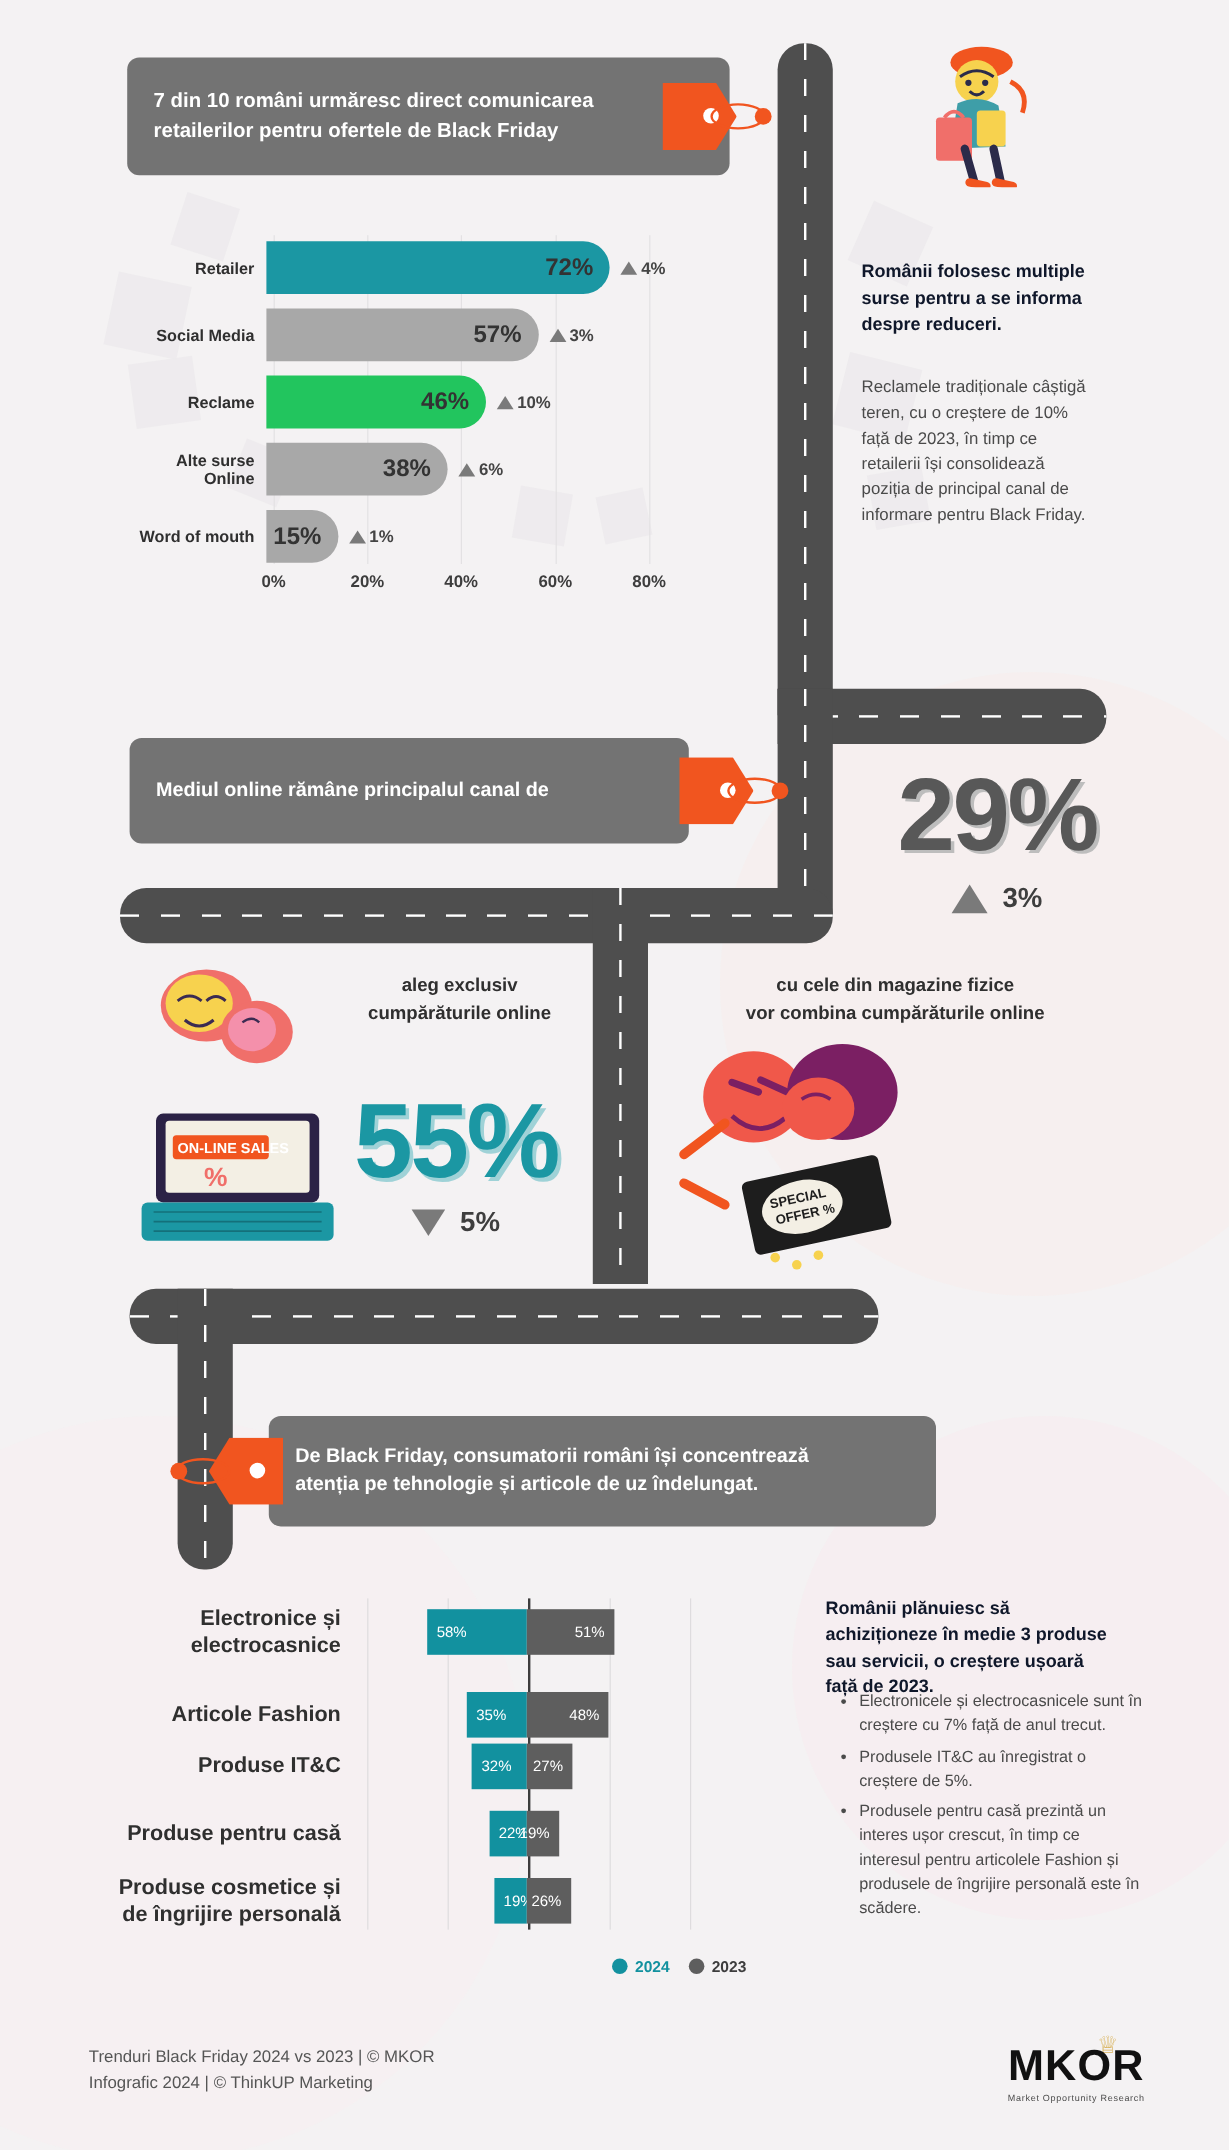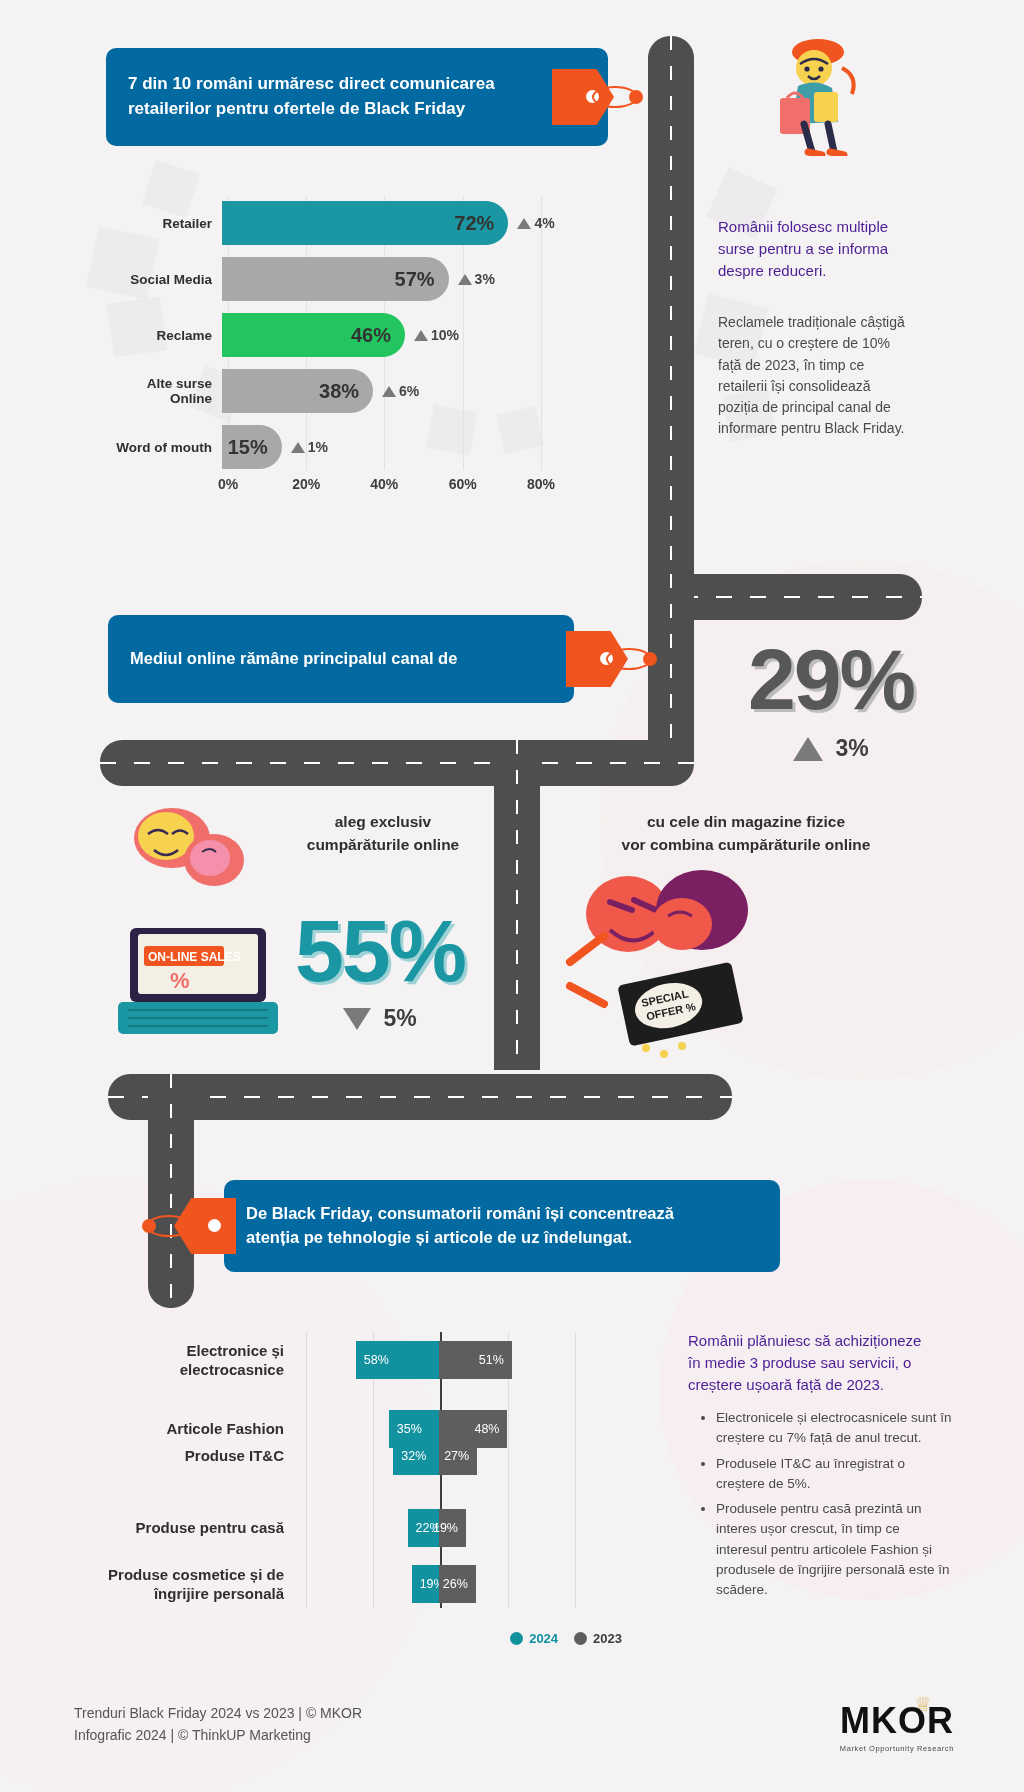--- a/index.html
+++ b/index.html
@@ -24,21 +24,21 @@
     width:2px; left:50%; margin-left:-1px; top:0; bottom:0;
     background:repeating-linear-gradient(to bottom,#fff 0 14px,transparent 14px 30px);
   }
   .dash-h {
     height:2px; top:50%; margin-top:-1px; left:0; right:0;
     background:repeating-linear-gradient(to right,#fff 0 16px,transparent 16px 34px);
   }
 
   
   .banner {
-    position:absolute; background:#0369a1; border-radius:10px;
+    position:absolute; background:#737373; border-radius:10px;
     color:#fff; font-weight:bold; line-height:1.45;
     display:flex; align-items:center; padding:16px 22px;
   }
   .banner span { display:block; }
   .tag {
     position:absolute; width:62px; height:56px; background:#f1551f;
   }
   .tag.right { clip-path:polygon(0 0,72% 0,100% 50%,72% 100%,0 100%); }
   .tag.left  { clip-path:polygon(28% 0,100% 0,100% 100%,28% 100%,0 50%); }
   .tag-hole { position:absolute; width:13px; height:13px; border-radius:50%; background:#fff; top:21px; }
@@ -60,33 +60,33 @@
     display:flex; align-items:center; justify-content:flex-end;
     padding-right:14px; color:#333; font-weight:bold; font-size:20px;
   }
   .c1-delta { margin-left:9px; font-size:14px; font-weight:bold; color:#444; white-space:nowrap; display:flex; align-items:center; gap:3px;}
   .tri-up { width:0;height:0;border-left:7px solid transparent;border-right:7px solid transparent;border-bottom:11px solid #7a7a7a; }
   .tri-dn { width:0;height:0;border-left:14px solid transparent;border-right:14px solid transparent;border-top:22px solid #7a7a7a; }
   .c1-axis { position:absolute; left:118px; right:0; bottom:0; height:30px; }
   .c1-axis span { position:absolute; font-size:14px; font-weight:bold; color:#3d3d3d; transform:translateX(-50%); }
 
   
-  .side-head { font-weight:normal; font-size:15px; line-height:1.45; color:#4c1d95; }
+  .side-head { font-weight:bold; font-size:15px; line-height:1.45; color:#0f172a; }
   .side-body { font-size:14px; line-height:1.52; color:#4a4a4a; }
 
   
   .bignum { font-weight:bold; letter-spacing:-2px; }
 
   
   #chart2 { position:absolute; left:96px; top:1332px; width:540px; height:300px; }
   .c2-grid { position:absolute; left:210px; right:10px; top:0; bottom:24px; }
   .c2-grid i { position:absolute; top:0; bottom:0; width:1px; background:#dedcde; }
   .c2-grid i.center { background:#3d3d3d; width:1.5px; }
   .c2-row { position:absolute; left:0; right:0; height:56px; display:flex; align-items:center; }
-  .c2-lab { width:200px; text-align:right; padding-right:12px; font-size:15px; font-weight:bold; line-height:1.3; color:#2f2f2f; }
+  .c2-lab { width:200px; text-align:right; padding-right:12px; font-size:18px; font-weight:bold; line-height:1.3; color:#2f2f2f; }
   .c2-track { position:relative; flex:1; height:100%; }
   .c2-bar { position:absolute; top:50%; transform:translateY(-50%); height:38px; display:flex; align-items:center; color:#fff; font-size:12.5px; }
   .c2-bar.l { justify-content:flex-start; padding-left:8px; background:#12919f; }
   .c2-bar.r { justify-content:flex-end; padding-right:8px; background:#5e5e5e; }
   .c2-legend { position:absolute; right:14px; bottom:-14px; display:flex; gap:16px; align-items:center; font-size:13px; font-weight:bold; }
   .dot { width:13px; height:13px; border-radius:50%; display:inline-block; margin-right:6px; vertical-align:-2px; }
 
   ul.bullets { margin:8px 0 0 16px; font-size:13.5px; line-height:1.5; color:#4a4a4a; }
   ul.bullets li { margin-bottom:5px; }
 
@@ -358,21 +358,21 @@
     <div class="c2-track">
       <div class="c2-bar l" style="right:58%;width:14.7%;">
         <span>35%</span>
       </div>
       <div class="c2-bar r" style="left:42%;width:20.2%;">
         <span>48%</span>
       </div>
     </div>
   </div>
 
-  <div class="c2-row" style="top:96px;">
+  <div class="c2-row" style="top:112px;">
     <div class="c2-lab">Produse IT&amp;C</div>
     <div class="c2-track">
       <div class="c2-bar l" style="right:58%;width:13.4%;">
         <span>32%</span>
       </div>
       <div class="c2-bar r" style="left:42%;width:11.3%;">
         <span>27%</span>
       </div>
     </div>
   </div>

